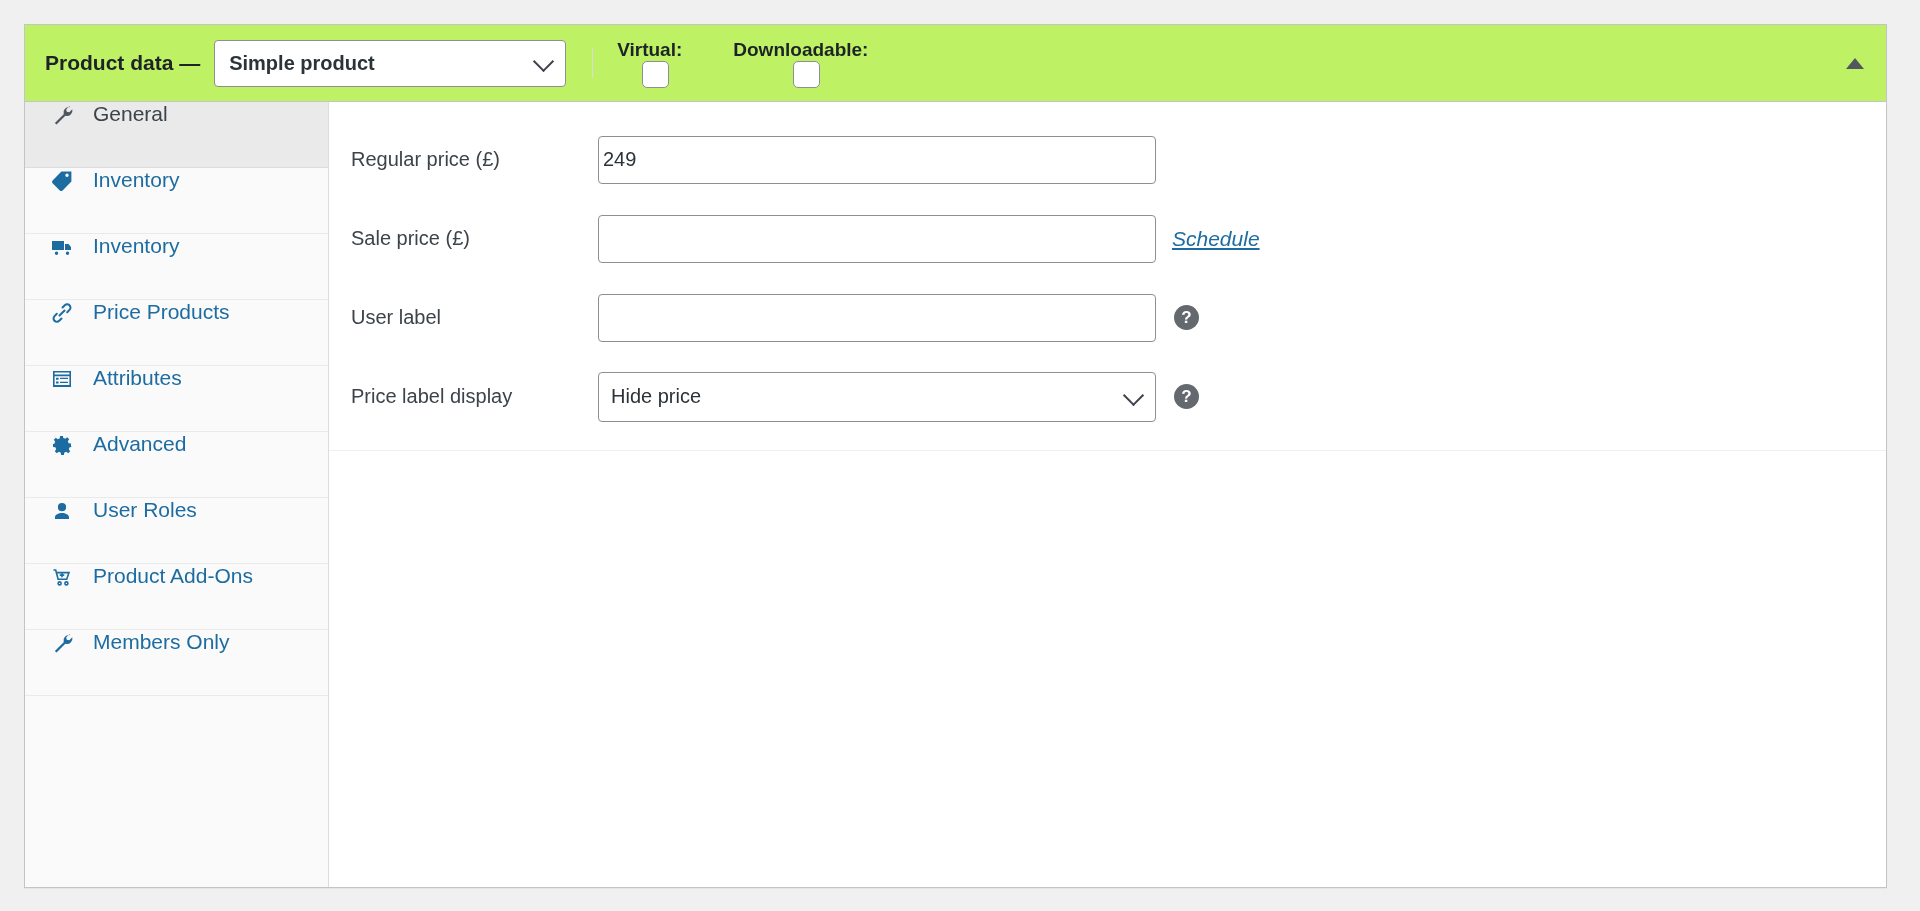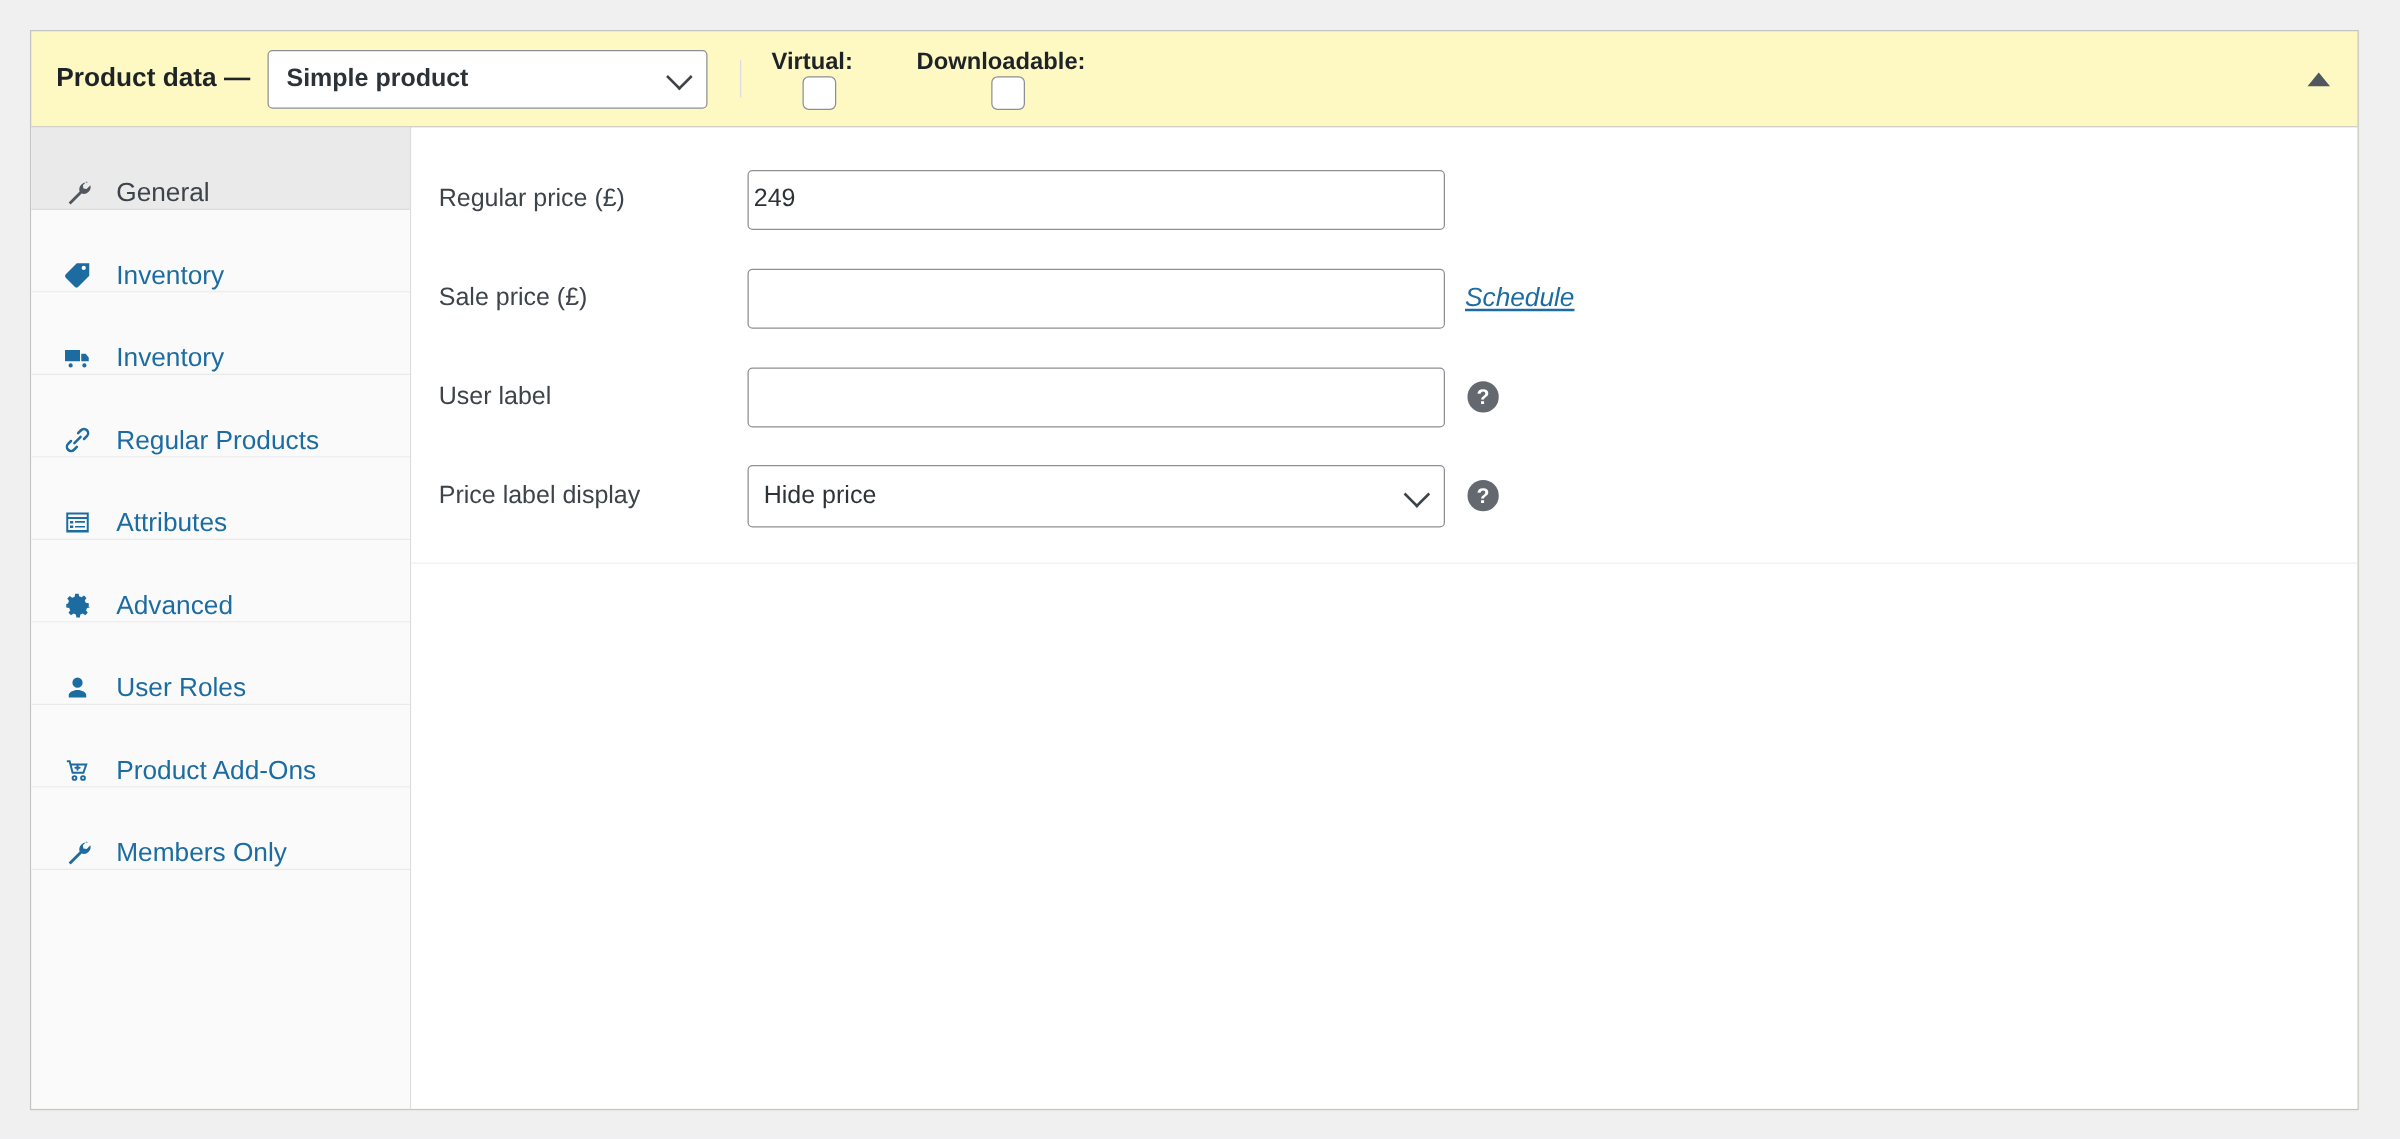--- a/index.html
+++ b/index.html
@@ -9,21 +9,21 @@
     background: #f0f0f1;
     font-family: "Liberation Sans", sans-serif;
     -webkit-font-smoothing: antialiased;
   }
 
   
   #panel {
     position: absolute;
     left: 24px; top: 24px;
     width: 1863px; height: 864px;
-    background: #fef9c3;
+    background: #bef264;
     border: 1px solid #c3c4c7;
     box-shadow: 0 1px 1px rgba(0,0,0,.04);
     overflow: hidden;
   }
 
   
   #panel-header {
     position: relative;
     height: 77px;
     border-bottom: 1px solid #c3c4c7;
@@ -119,21 +119,21 @@
     background: #fafafa;
     border-right: 1px solid #dcdcde;
     padding: 0;
     margin: 0;
     list-style: none;
   }
   .tab {
     position: relative;
     height: 66px;
     display: flex;
-    align-items: flex-end;
+    align-items: flex-start;
     padding-left: 24px;
     border-bottom: 1px solid #eaeaea;
     cursor: pointer;
     background: #fafafa;
   }
   .tab.active {
     background: #eaeaea;
     border-bottom-color: #dcdcde;
   }
   .tab .t-icon {
@@ -295,21 +295,21 @@
       </li>
 
       <li class="tab">
         <span class="t-icon">
           <svg width="24" height="24" viewBox="0 0 24 24" fill="none" stroke="currentColor" stroke-width="2" stroke-linecap="round">
               <path d="M9.5 14.5 14.5 9.5"></path>
               <path d="M12.5 6.5 14.8 4.2a3.3 3.3 0 0 1 4.7 4.7l-2.3 2.3"></path>
               <path d="M11.5 17.5 9.2 19.8a3.3 3.3 0 0 1-4.7-4.7l2.3-2.3"></path>
             </svg>
         </span>
-        <span class="t-label">Regular Products</span>
+        <span class="t-label">Price Products</span>
       </li>
 
       <li class="tab">
         <span class="t-icon">
           <svg width="24" height="24" viewBox="0 0 24 24" fill="currentColor">
               <path d="M3 4h18v16H3V4zm1.6 1.6v2H19.4v-2H4.6zm0 3.6v8.8H19.4V9.2H4.6zm1.4 1.6h2.6v2H6V10.8zm4 0h8v1.3h-8v-1.3zM6 14.4h2.6v2H6v-2zm4 .3h8V16h-8v-1.3z"></path>
             </svg>
         </span>
         <span class="t-label">Attributes</span>
       </li>

